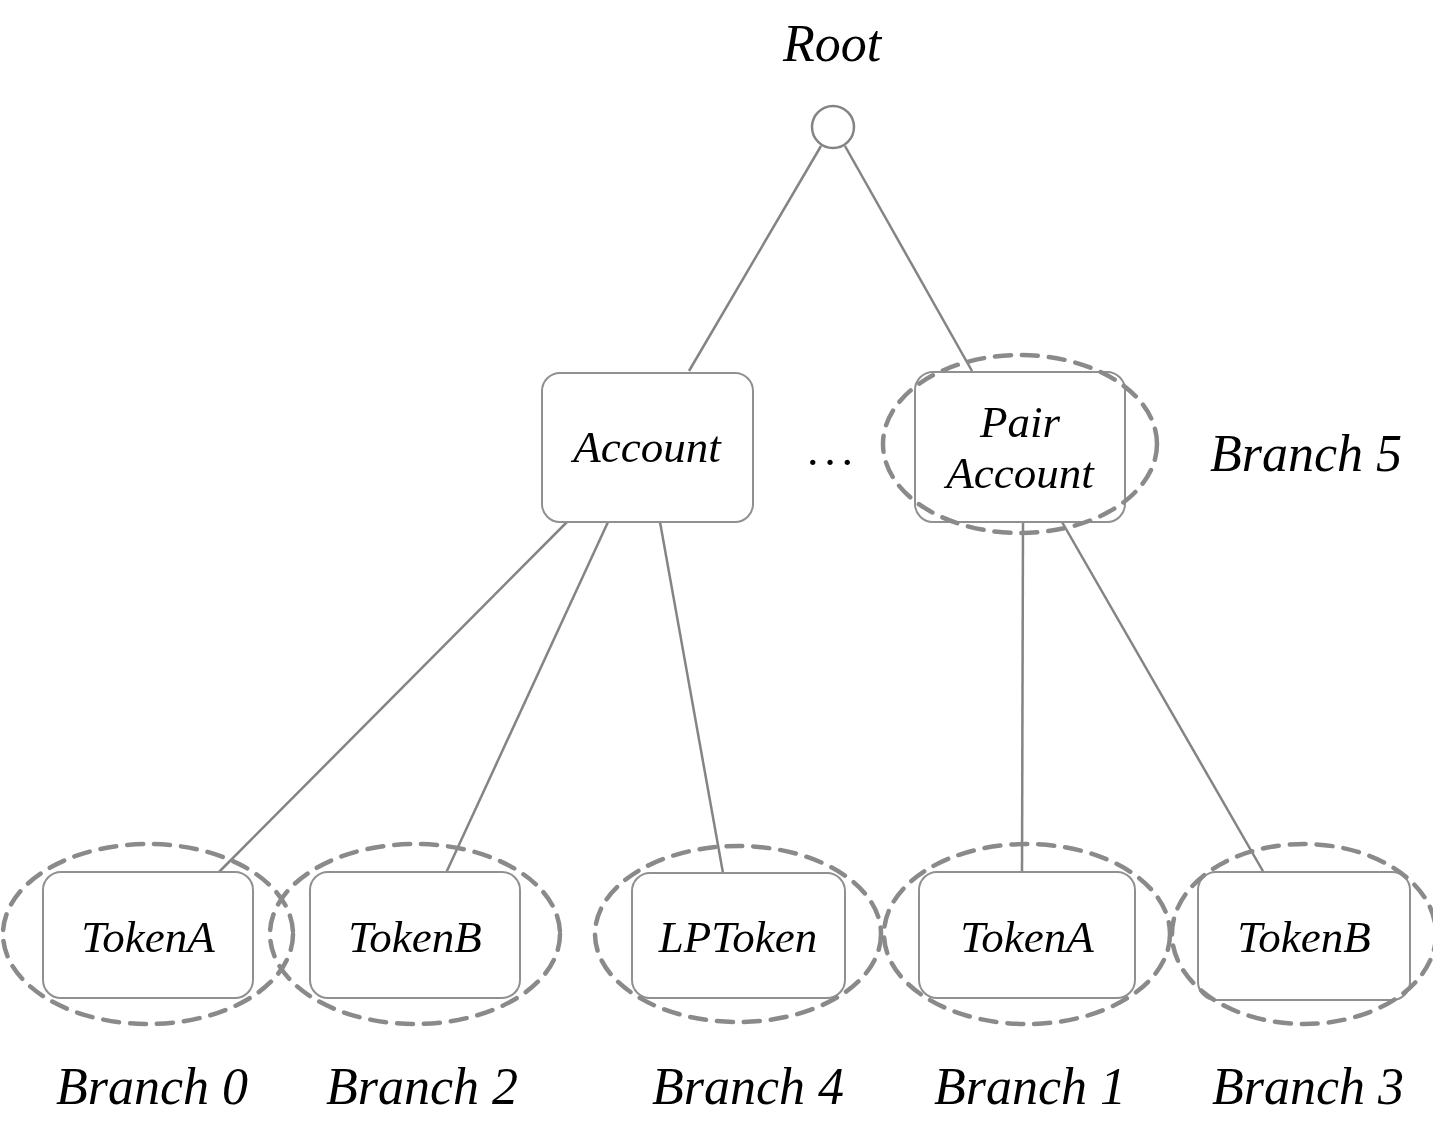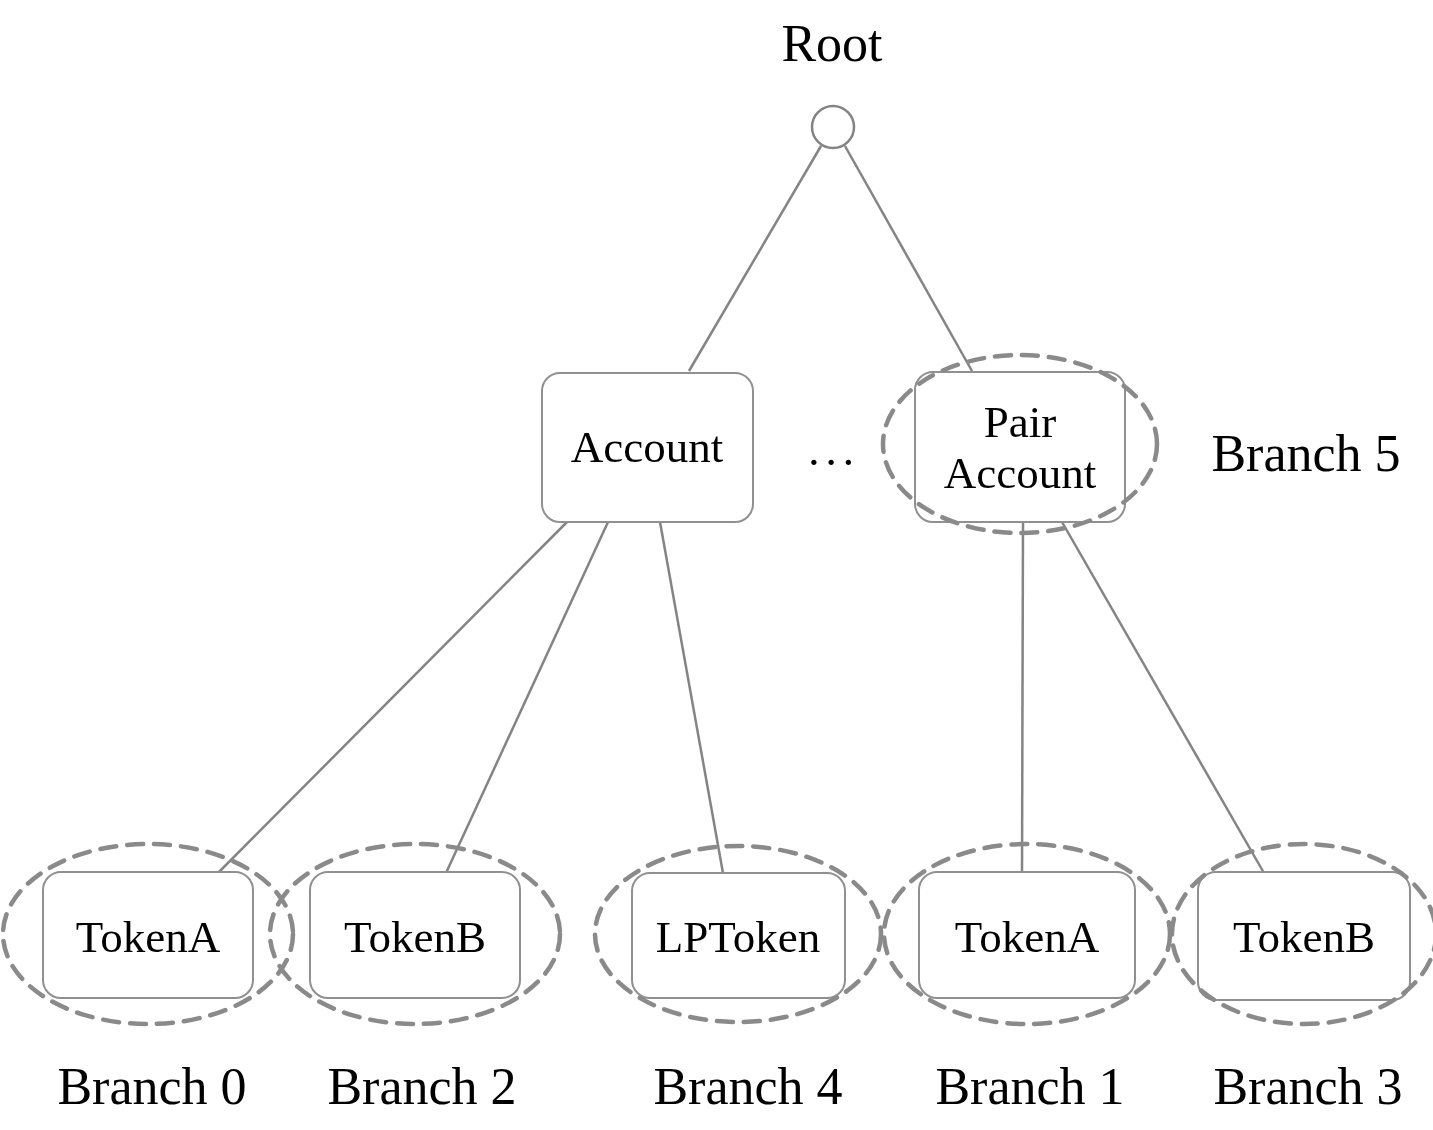--- a/index.html
+++ b/index.html
@@ -6,20 +6,21 @@
     margin: 0;
     padding: 0;
     background: #ffffff;
   }
   .stage {
     position: relative;
     width: 1433px;
     height: 1130px;
     background: #ffffff;
     font-family: "Liberation Serif", "DejaVu Serif", serif;
+    font-style: italic;
   }
   svg { display: block; }
 
   .edge {
     stroke: #848484;
     stroke-width: 2.5;
     fill: none;
   }
   .node-box {
     fill: #ffffff;

